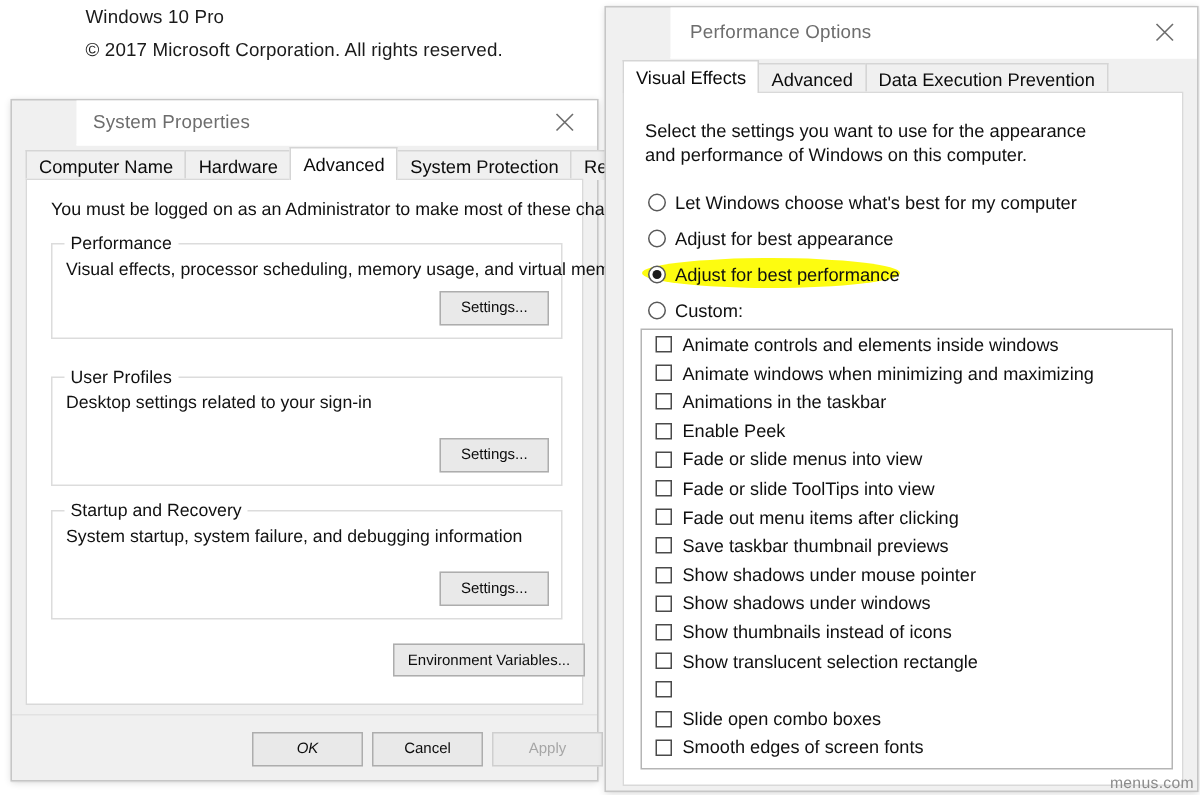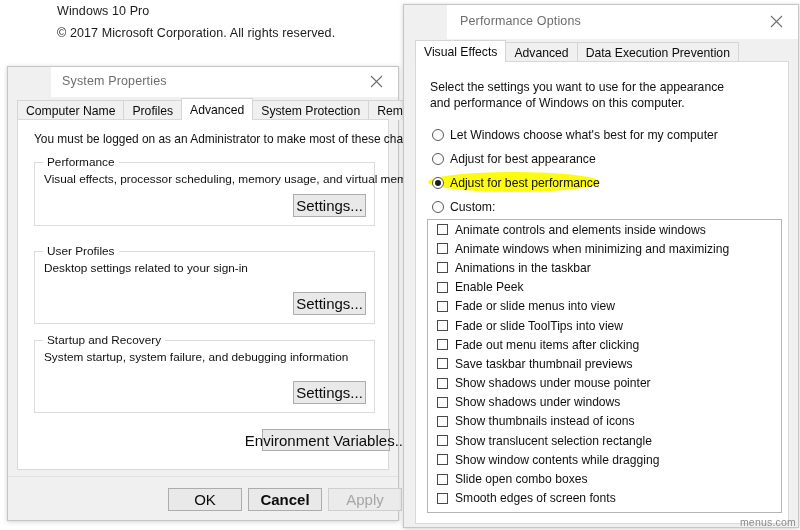--- a/index.html
+++ b/index.html
@@ -121,21 +121,21 @@
     color: #111111;
     white-space: nowrap;
   }
 
   
   .btn {
     position: absolute;
     background: #e9e9e9;
     border: 1px solid #adadad;
     font-family: "Liberation Sans", sans-serif;
-    font-size: 15px;
+    font-size: 10px;
     color: #0c0c0c;
     display: flex; align-items: center; justify-content: center;
     white-space: nowrap;
     cursor: default;
     user-select: none;
   }
   .btn.disabled { color: #a6a6a6; border-color: #cfcfcf; background: #ebebeb; }
 
   
   .dlg-footer {
@@ -252,21 +252,21 @@
           </svg>
         </span>
       </div>
     </div>
 
     <div class="tabstrip" style="top:30px;">
       <div class="tab">
         <span>Computer Name</span>
       </div>
       <div class="tab">
-        <span>Profiles</span>
+        <span>Hardware</span>
       </div>
       <div class="tab active">
         <span>Advanced</span>
       </div>
       <div class="tab">
         <span>System Protection</span>
       </div>
       <div class="tab">
         <span>Remote</span>
       </div>
@@ -291,22 +291,22 @@
       <div class="groupbox" style="left:16px; top:220px; width:341px; height:73px;">
         <div class="groupbox-legend">Startup and Recovery</div>
         <div class="groupbox-desc">System startup, system failure, and debugging information</div>
         <div class="btn" style="right:8px; bottom:8px; width:73px; height:23px;">Settings...</div>
       </div>
 
       <div class="btn" style="left:244px; top:309px; width:128px; height:22px;">Environment Variables...</div>
     </div>
 
     <div class="dlg-footer">
-      <div class="btn" style="left:160px; top:11px; width:74px; height:23px;">OK</div>
-      <div class="btn" style="left:240px; top:11px; width:74px; height:23px;font-weight:bold;">Cancel</div>
+      <div class="btn" style="left:160px; top:11px; width:74px; height:23px;font-style:italic;">OK</div>
+      <div class="btn" style="left:240px; top:11px; width:74px; height:23px;">Cancel</div>
       <div class="btn disabled" style="left:320px; top:11px; width:74px; height:23px;">Apply</div>
     </div>
   </div>
 
   <div class="win" id="performance-options-window" style="left:403px; top:4px; width:396px; height:524px;">
 
     <div class="win-titlebar" style="height:34px;">
       <div class="win-title" style="top:9px; left:13px;">Performance Options</div>
       <div class="win-close" style="height:33px;">
         <span>
@@ -399,21 +399,20 @@
           <div class="check-row">
             <span class="checkbox"></span>
             <span class="check-label">Show thumbnails instead of icons</span>
           </div>
           <div class="check-row">
             <span class="checkbox"></span>
             <span class="check-label">Show translucent selection rectangle</span>
           </div>
           <div class="check-row">
             <span class="checkbox"></span>
-            <span class="check-label">Show window contents while dragging</span>
           </div>
           <div class="check-row">
             <span class="checkbox"></span>
             <span class="check-label">Slide open combo boxes</span>
           </div>
           <div class="check-row">
             <span class="checkbox"></span>
             <span class="check-label">Smooth edges of screen fonts</span>
           </div>
           <div class="check-row">

